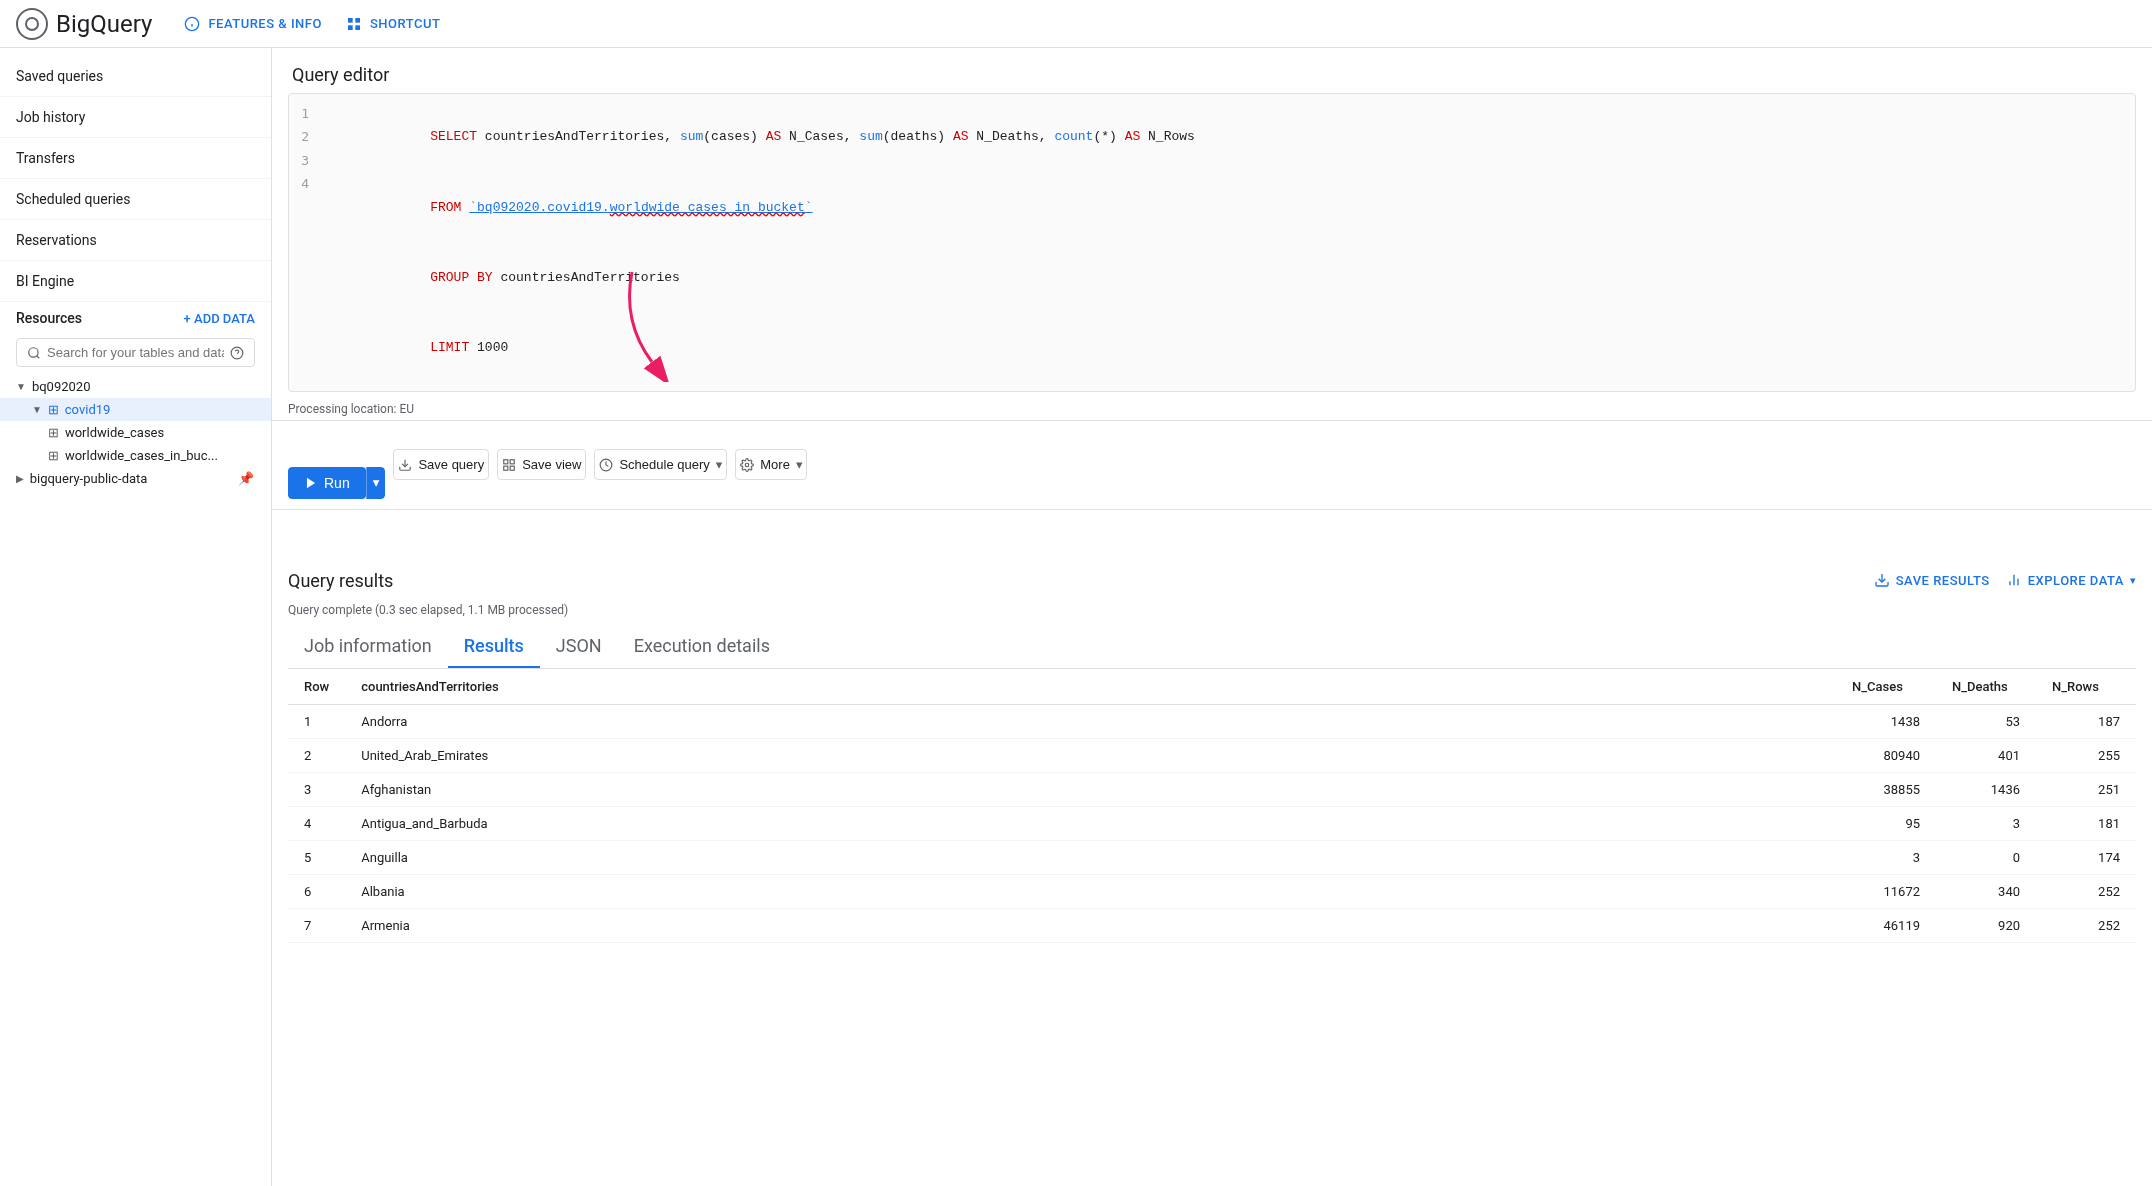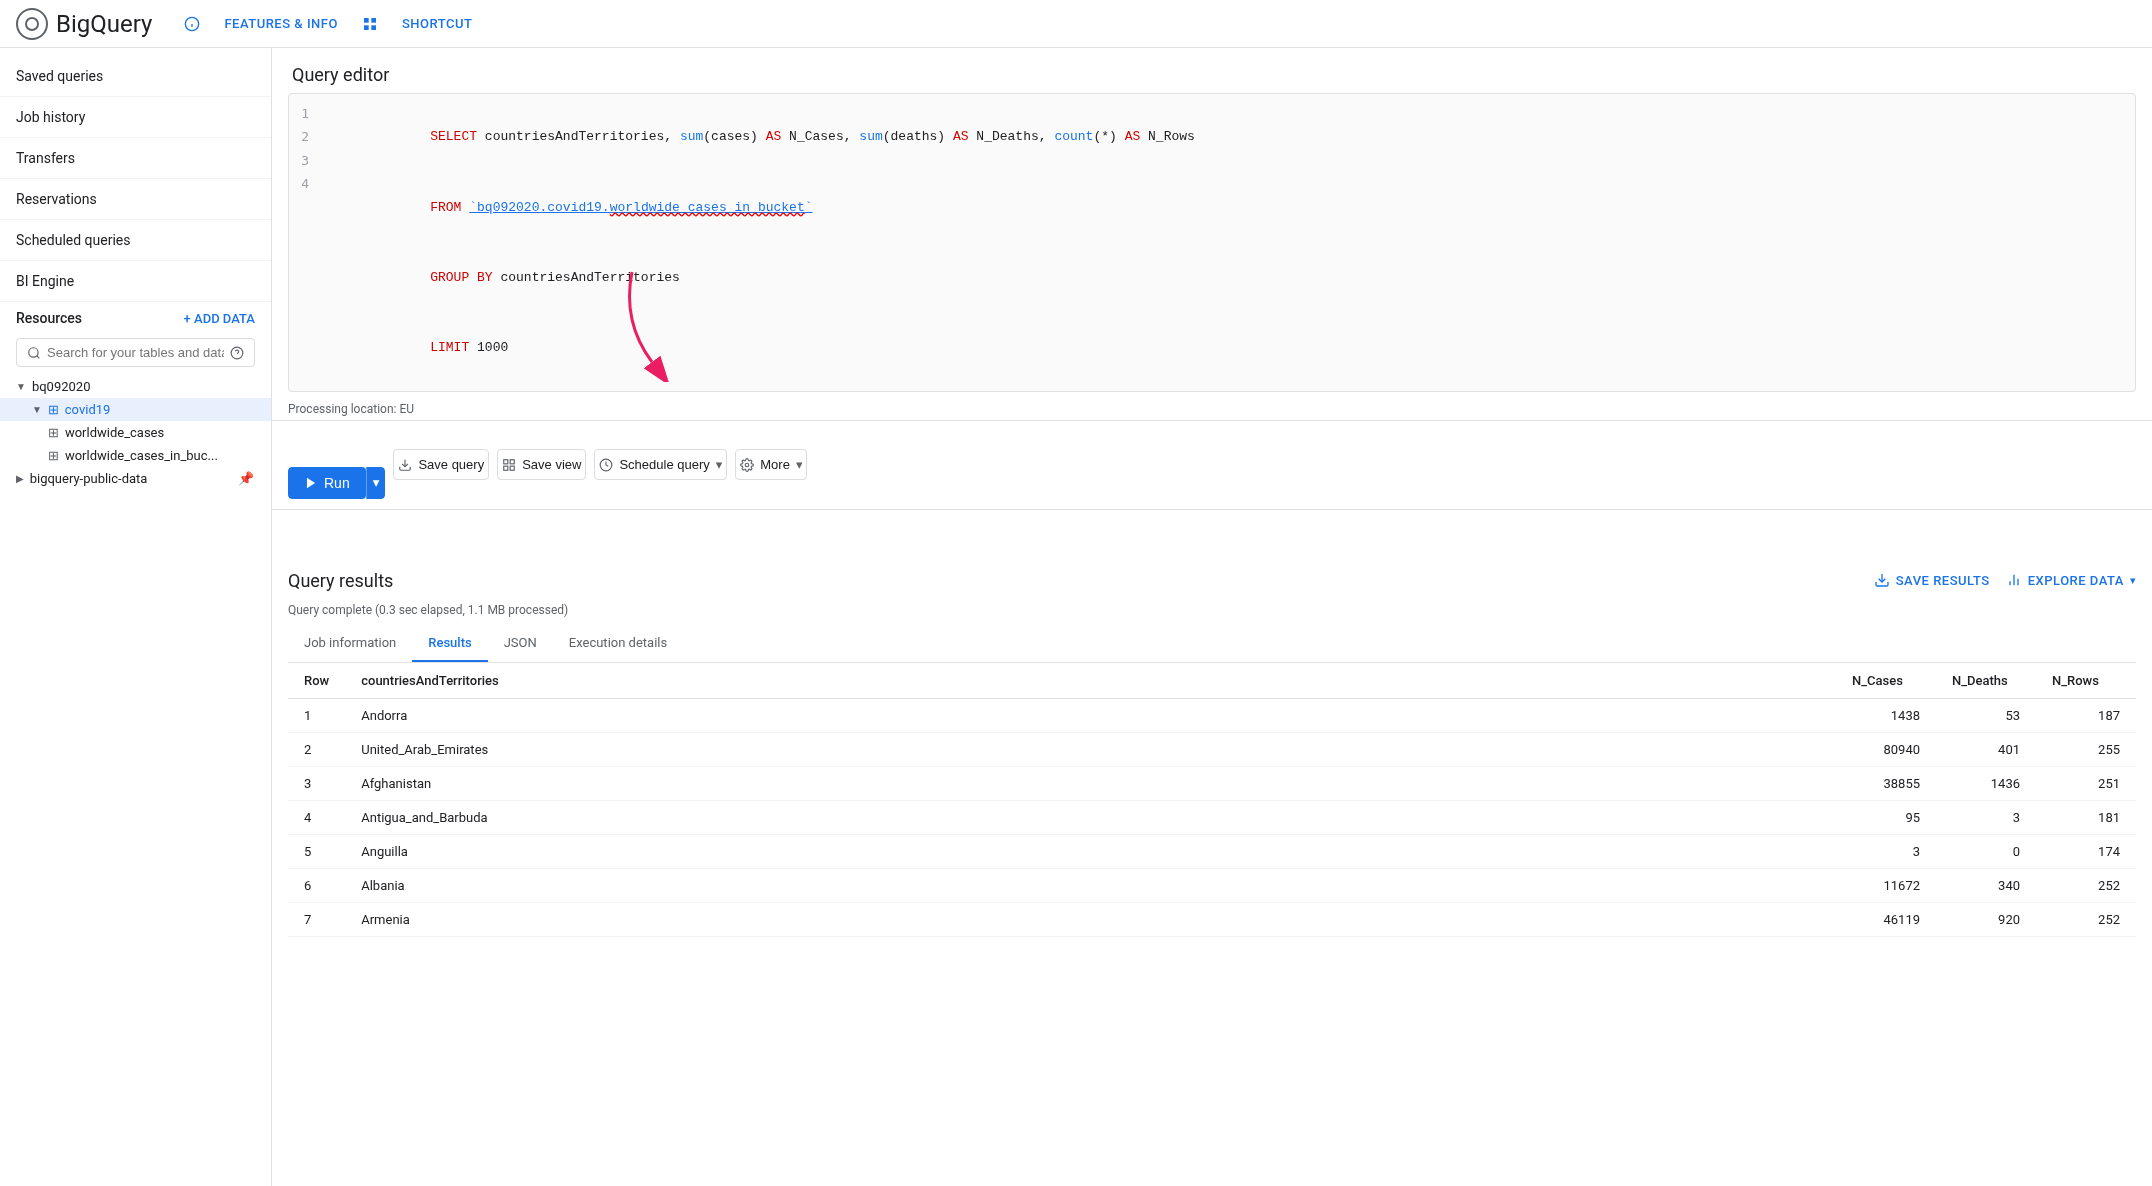--- a/index.html
+++ b/index.html
@@ -4,21 +4,21 @@
   <style>
     * { box-sizing: border-box; margin: 0; padding: 0; }
     body { font-family: 'Roboto', Arial, sans-serif; font-size: 14px; color: #202124; background: #fff; display: flex; flex-direction: column; height: 100vh; overflow: hidden; }
 
     
     .topbar { display: flex; align-items: center; height: 48px; border-bottom: 1px solid #e0e0e0; padding: 0 16px; gap: 24px; flex-shrink: 0; }
     .logo-area { display: flex; align-items: center; gap: 8px; margin-right: 8px; }
     .logo-circle { width: 32px; height: 32px; border-radius: 50%; border: 2px solid #5f6368; display: flex; align-items: center; justify-content: center; }
     .logo-inner { width: 14px; height: 14px; border-radius: 50%; border: 2px solid #5f6368; }
     .logo-text { font-size: 24px; font-weight: 400; color: #202124; }
-    .topbar-link { display: flex; align-items: center; gap: 24px; color: #1a73e8; font-size: 13px; font-weight: 500; text-decoration: none; letter-spacing: 0.5px; }
+    .topbar-link { display: flex; align-items: center; gap: 8px; color: #1a73e8; font-size: 13px; font-weight: 500; text-decoration: none; letter-spacing: 0.5px; }
     .topbar-link svg { width: 16px; height: 16px; }
 
     
     .main-layout { display: flex; flex: 1; overflow: hidden; }
 
     
     .sidebar { width: 272px; border-right: 1px solid #e0e0e0; display: flex; flex-direction: column; overflow-y: auto; flex-shrink: 0; padding-top: 8px; }
     .sidebar-nav-item { padding: 12px 16px; font-size: 14px; color: #202124; cursor: pointer; border-bottom: 1px solid #f1f3f4; }
     .sidebar-resources-header { display: flex; align-items: center; justify-content: space-between; padding: 8px 16px; }
     .resources-label { font-size: 14px; font-weight: 500; color: #202124; }
@@ -49,21 +49,21 @@
     .btn-outline { display: flex; align-items: center; gap: 6px; background: #fff; color: #202124; border: 1px solid #dadce0; border-radius: 4px; padding: 7px 4px; font-size: 13px; cursor: pointer; }
 
     
     .results-section { flex: 1; overflow: auto; padding: 0 16px 16px; }
     .results-header { display: flex; align-items: center; gap: 16px; padding: 16px 0 8px; }
     .results-title { font-size: 18px; font-weight: 400; color: #202124; }
     .save-results-btn { display: flex; align-items: center; gap: 6px; color: #1a73e8; font-size: 13px; font-weight: 500; cursor: pointer; letter-spacing: 0.5px; }
     .explore-btn { display: flex; align-items: center; gap: 6px; color: #1a73e8; font-size: 13px; font-weight: 500; cursor: pointer; letter-spacing: 0.5px; }
     .query-status { font-size: 12px; color: #5f6368; padding: 4px 0 8px; }
     .tabs { display: flex; border-bottom: 1px solid #e0e0e0; margin-bottom: 0; }
-    .tab { padding: 10px 16px; font-size: 13px; color: #5f6368; cursor: pointer; border-bottom: 2px solid transparent; }
+    .tab { padding: 10px 16px; font-size: 18px; color: #5f6368; cursor: pointer; border-bottom: 2px solid transparent; }
     .tab.active { color: #1a73e8; border-bottom: 2px solid #1a73e8; font-weight: 500; }
 
     
     .results-table { width: 100%; border-collapse: collapse; font-size: 13px; }
     .results-table th { text-align: left; padding: 10px 16px; font-weight: 500; color: #202124; border-bottom: 1px solid #e0e0e0; background: #fff; white-space: nowrap; }
     .results-table td { padding: 9px 16px; border-bottom: 1px solid #f1f3f4; color: #202124; }
     .results-table td.num { text-align: right; }
     .col-row { width: 40px; }
     .col-country { min-width: 200px; }
     .col-num { width: 100px; text-align: right; }
@@ -100,22 +100,22 @@
     <span>SHORTCUT</span>
   </a>
 </div>
 
 <div class="main-layout">
 
   <div class="sidebar">
     <div class="sidebar-nav-item">Saved queries</div>
     <div class="sidebar-nav-item">Job history</div>
     <div class="sidebar-nav-item">Transfers</div>
+    <div class="sidebar-nav-item">Scheduled queries</div>
     <div class="sidebar-nav-item">Reservations</div>
-    <div class="sidebar-nav-item">Scheduled queries</div>
     <div class="sidebar-nav-item">BI Engine</div>
 
     <div class="sidebar-resources-header">
       <span class="resources-label">Resources</span>
       <span class="add-data-btn">+ ADD DATA</span>
     </div>
 
     <div class="search-box">
       <svg width="14" height="14" viewBox="0 0 24 24" fill="none" stroke="#5f6368" stroke-width="2">
           <circle cx="11" cy="11" r="8"></circle>

